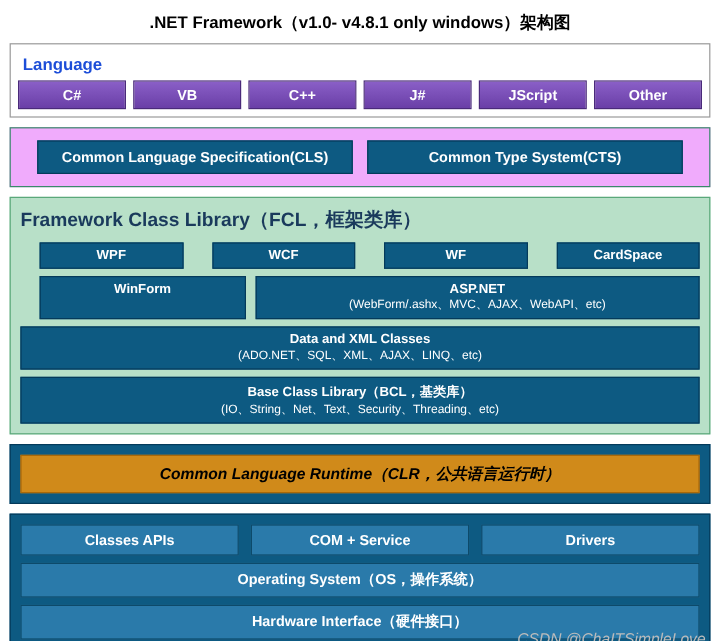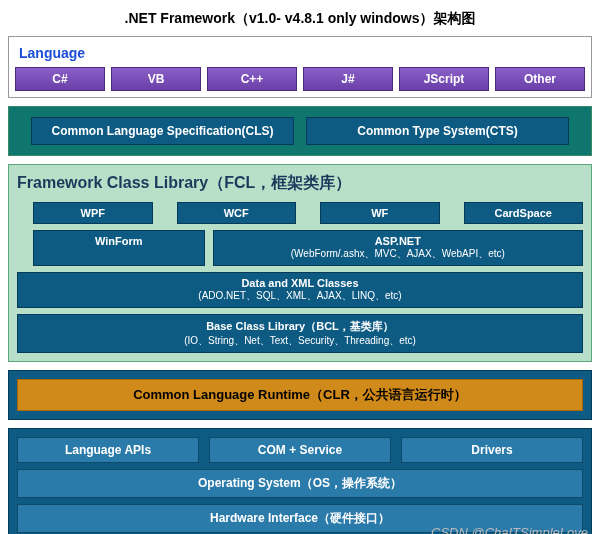--- a/index.html
+++ b/index.html
@@ -2,30 +2,30 @@
 <html><head>
 <meta charset="utf-8">
 <style>
 * { box-sizing: border-box; margin: 0; padding: 0; }
 body { font-family: "Microsoft YaHei", Arial, sans-serif; background: #fff; width: 600px; }
 .title { text-align: center; font-size: 14px; font-weight: bold; padding: 10px 0 8px; }
 .outer { border: 1px solid #999; margin: 0 8px 8px; padding: 6px; position: relative; }
 .section-label { font-weight: bold; font-size: 14px; color: #1d4ed8; margin: 2px 0 6px 4px; }
 .lang-row { display: flex; gap: 6px; }
 .lang-box { flex: 1; background: linear-gradient(#8a5fc7, #6a3fa7); color: #fff; text-align: center; padding: 4px 0; font-size: 12px; border: 1px solid #4a2a7a; font-weight: bold; }
-.cls-wrap { background: #0f766e; border: 1px solid #3a8a6a; padding: 10px 22px; margin: 6px 8px 8px; display: flex; gap: 12px; }
+.cls-wrap { background: #f0abfc; border: 1px solid #3a8a6a; padding: 10px 22px; margin: 6px 8px 8px; display: flex; gap: 12px; }
 .cls-box { flex: 1; background: #0d5a82; color: #fff; text-align: center; padding: 6px 0; font-size: 12px; border: 1px solid #043a5a; font-weight: bold; }
 .fcl-wrap { background: #b8e0c8; border: 1px solid #5aa87a; margin: 0 8px 8px; padding: 8px; }
 .fcl-title { font-weight: bold; font-size: 16px; color: #1a3a5c; margin-bottom: 8px; }
 .row { display: flex; gap: 8px; margin-bottom: 6px; }
 .box { background: #0d5a82; color: #fff; text-align: center; padding: 4px 2px; font-size: 11px; border: 1px solid #043a5a; font-weight: bold; }
 .box-sub { font-weight: normal; font-size: 10px; }
 .flex1 { flex: 1; margin-left: 16px; }
 .flex2 { flex: 2.2; }
-.clr-wrap { background: #0d5a82; border: 1px solid #043a5a; margin: 0 8px 8px; padding: 8px; }
+.clr-wrap { background: #0d5a82; border: 1px solid #043a5a; margin: 0 8px 8px; padding: 8px; font-style: italic; }
 .clr-box { background: #d08a1a; color: #000; text-align: center; padding: 6px 0; font-size: 13px; border: 1px solid #a8680a; font-weight: bold; }
 .sys-wrap { background: #0d5a82; border: 1px solid #043a5a; margin: 0 8px 8px; padding: 8px; }
 .sys-row { display: flex; gap: 10px; margin-bottom: 6px; }
 .sys-box { flex: 1; background: #2a7aaa; color: #fff; text-align: center; padding: 5px 0; font-size: 12px; border: 1px solid #0d4a6a; font-weight: bold; }
 .sys-full { background: #2a7aaa; color: #fff; text-align: center; padding: 5px 0; font-size: 12px; border: 1px solid #0d4a6a; font-weight: bold; margin-bottom: 6px; }
 .watermark { position: absolute; right: 12px; color: #bbb; font-size: 13px; font-style: italic; bottom: 2px; }
 .rel { position: relative; }
 </style>
 </head>
 <body>
@@ -74,21 +74,21 @@
   </div>
 </div>
 
 <div class="clr-wrap">
   <div class="clr-box">Common Language Runtime（CLR，公共语言运行时）</div>
 </div>
 
 <div class="rel">
 <div class="sys-wrap">
   <div class="sys-row">
-    <div class="sys-box">Language APIs</div>
+    <div class="sys-box">Classes APIs</div>
     <div class="sys-box">COM + Service</div>
     <div class="sys-box">Drivers</div>
   </div>
   <div class="sys-full">Operating System（OS，操作系统）</div>
   <div class="sys-full" style="margin-bottom:0;">Hardware Interface（硬件接口）</div>
 </div>
 <div class="watermark">CSDN @ChaITSimpleLove</div>
 </div>
 
 </body></html>

